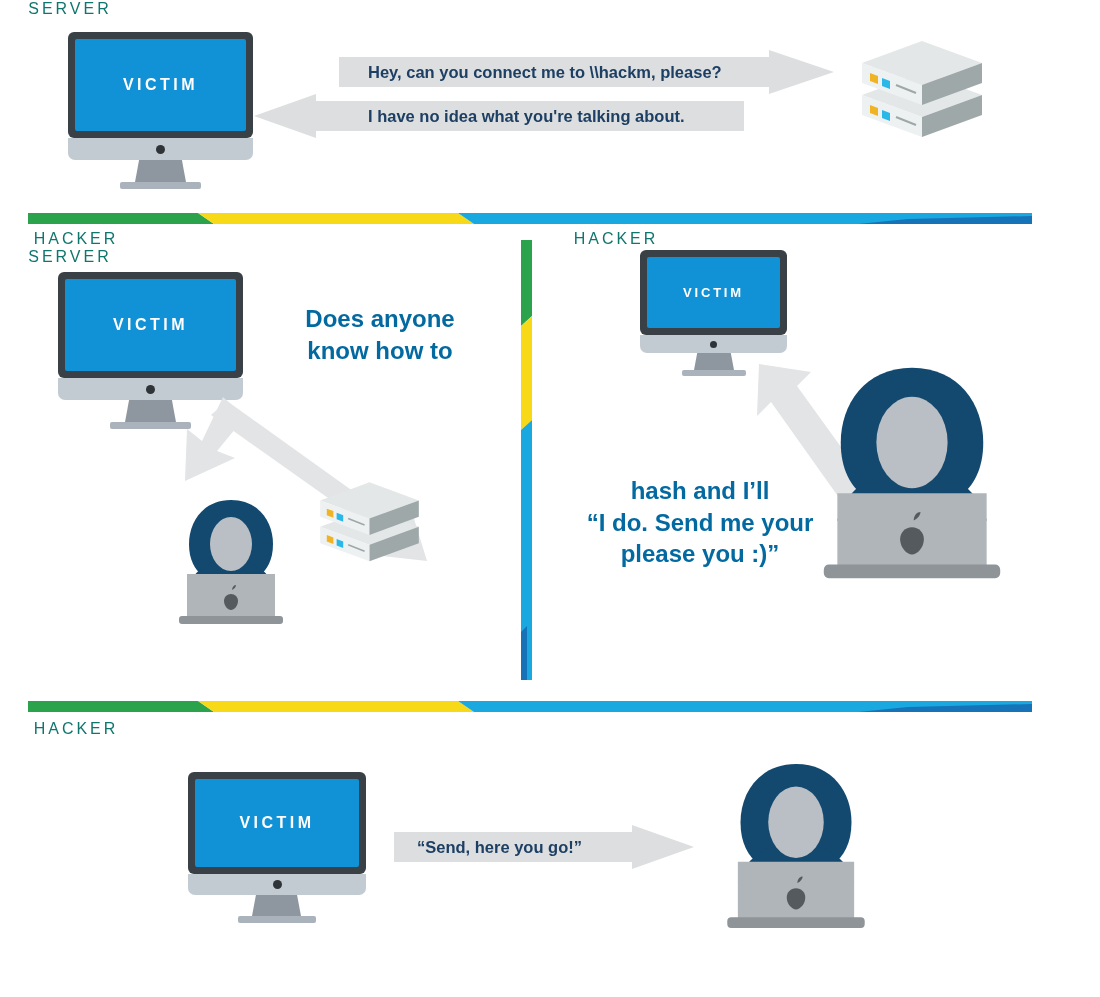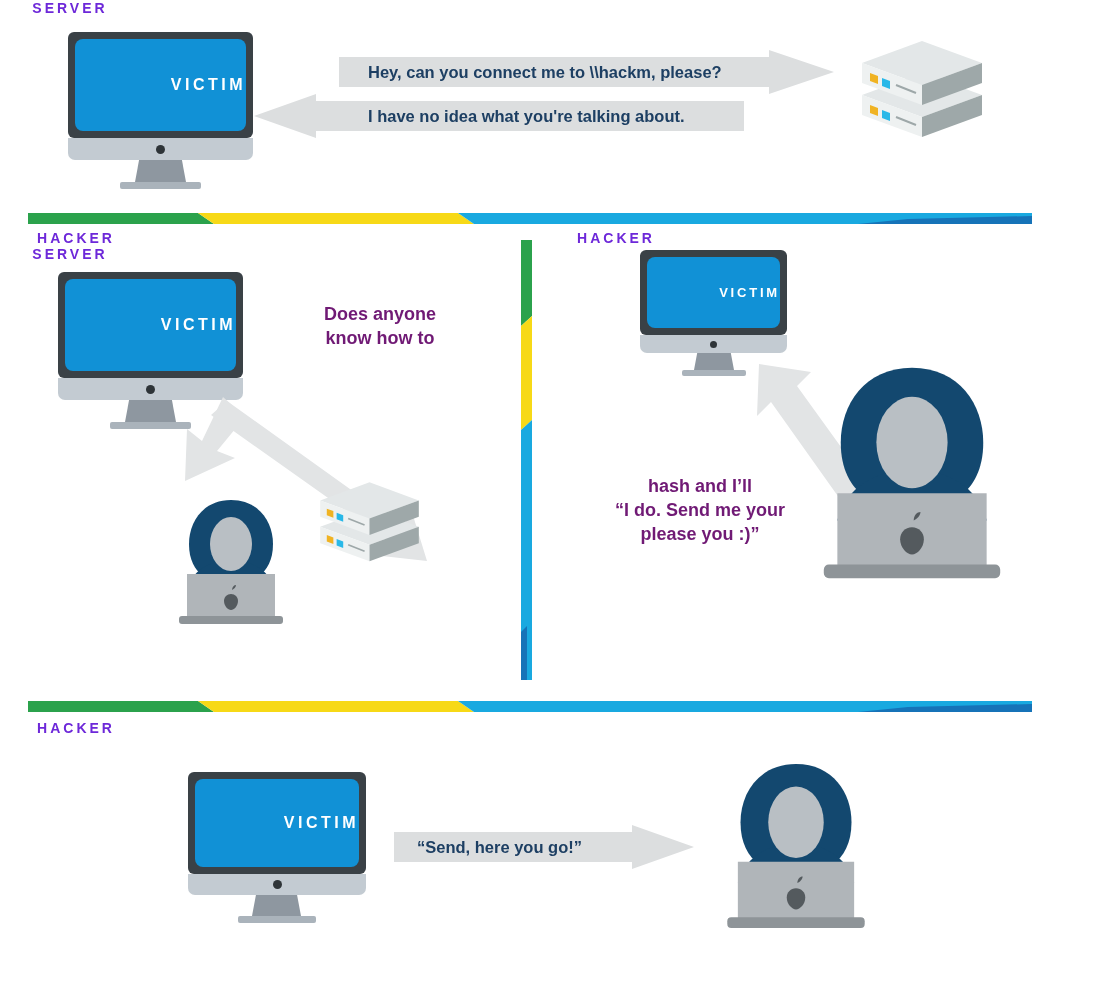--- a/index.html
+++ b/index.html
@@ -5,34 +5,34 @@
   html,body{margin:0;padding:0;background:#ffffff;}
   body{
     width:1100px;height:997px;position:relative;overflow:hidden;
     font-family:"Liberation Sans","DejaVu Sans",sans-serif;
   }
   .stage{position:absolute;inset:0;}
   .abs{position:absolute;}
 
   
   .dev-label{
-    font-size:14px;font-weight:700;letter-spacing:3px;color:#6d28d9;
+    font-size:16px;font-weight:400;letter-spacing:3px;color:#0f766e;
     text-align:center;white-space:nowrap;
   }
 
   
   .monitor{position:absolute;}
   .mon-bezel{
     position:absolute;left:0;top:0;width:100%;
     background:#3a4146;border-radius:6px;
     box-sizing:border-box;padding:7px;
   }
   .mon-screen{
-    width:100%;height:100%;background:#1191d6;border-radius:8px;
-    display:flex;align-items:center;justify-content:flex-end;
+    width:100%;height:100%;background:#1191d6;border-radius:2px;
+    display:flex;align-items:center;justify-content:center;
   }
   .mon-screen span{
     color:#ffffff;font-weight:700;letter-spacing:3.5px;
     font-size:16px;
   }
   .mon-chin{
     position:absolute;left:0;background:#c3cbd2;border-radius:0 0 7px 7px;
     display:flex;align-items:center;justify-content:center;
   }
   .mon-dot{width:9px;height:9px;border-radius:50%;background:#2e3438;}
@@ -51,22 +51,22 @@
 
   
   .banner{position:absolute;}
   .banner-text{
     position:absolute;display:flex;align-items:center;
     color:#1d3f63;font-size:16.5px;font-weight:600;white-space:nowrap;
   }
 
   
   .speech{
-    position:absolute;color:#701a75;font-weight:700;
-    font-size:18px;line-height:1.32;text-align:center;
+    position:absolute;color:#0369a1;font-weight:700;
+    font-size:24px;line-height:1.32;text-align:center;
   }
 
   
   .divider{position:absolute;}
   .vdivider{position:absolute;}
 </style>
 </head>
 <body>
 
 <div class="stage">

